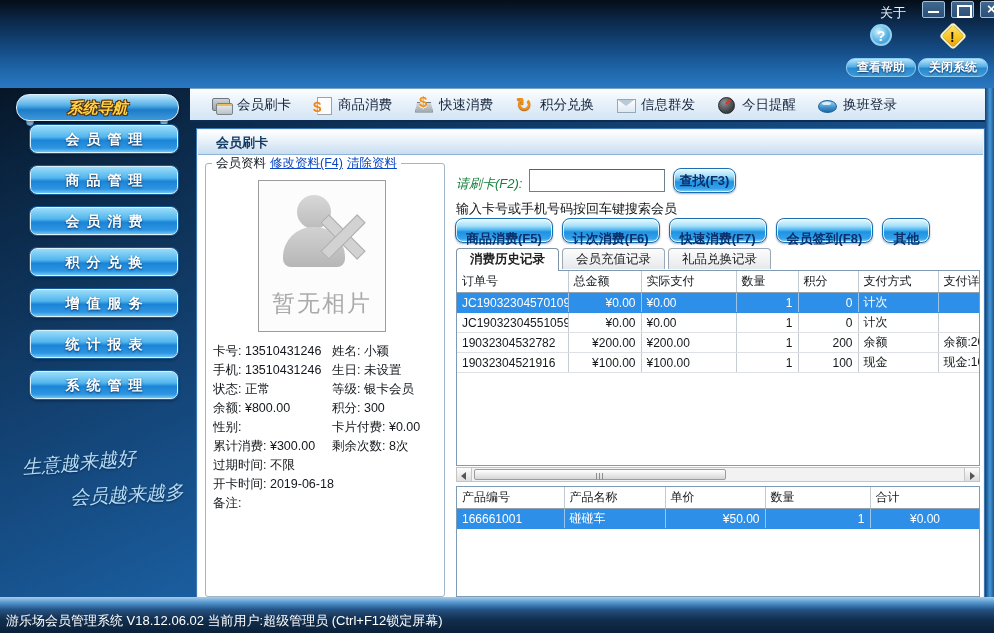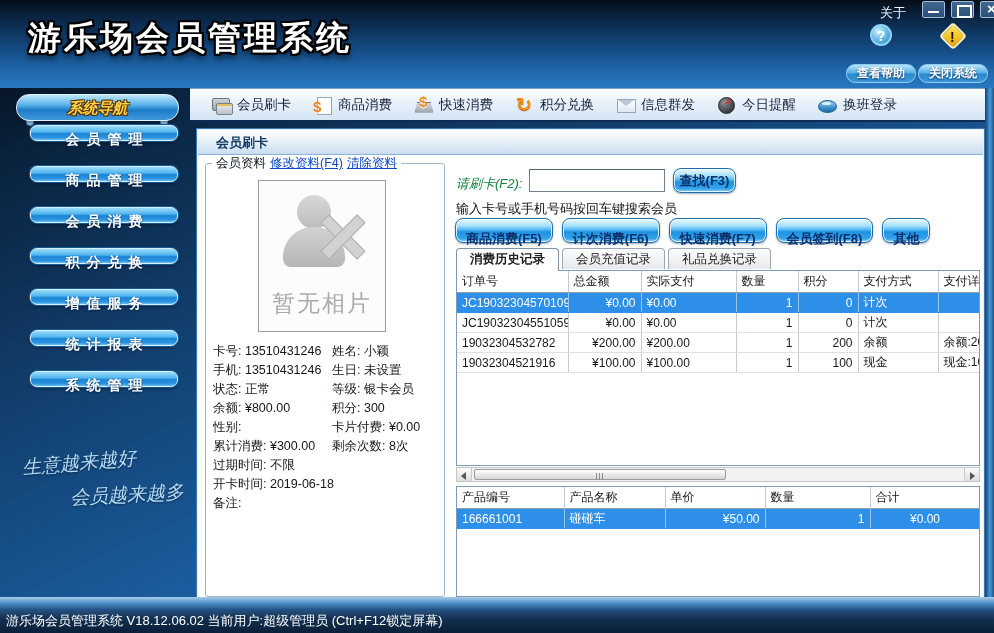--- a/index.html
+++ b/index.html
@@ -12,21 +12,21 @@
             background:linear-gradient(180deg,#050d18 0%,#0b2747 22%,#144a82 55%,#1f67ab 80%,#2a78c2 100%); }
   .app-title { position:absolute; left:28px; top:16px; font-size:33px; font-weight:900; color:#ffffff; letter-spacing:3px;
                text-shadow:2px 2px 0 #000,-2px 2px 0 #000,2px -2px 0 #000,-2px -2px 0 #000,0 2px 0 #000,0 -2px 0 #000,2px 0 0 #000,-2px 0 0 #000,0 5px 6px rgba(0,0,0,.7); }
   .about-link { position:absolute; left:880px; top:4px; color:#eef5fc; font-size:13px; cursor:default; }
   .win-ctrls { position:absolute; left:922px; top:1px; display:flex; gap:6px; }
   .win-btn { width:23px; height:17px; background:linear-gradient(180deg,#3d6globals,#30537c); background:linear-gradient(180deg,#40688f,#2c4f78); border:1px solid #9fc0dd; border-radius:2px; position:relative; }
   .win-btn.min::before { content:""; position:absolute; left:5px; right:5px; bottom:4px; height:2px; background:#fff; }
   .win-btn.max::before { content:""; position:absolute; left:5px; top:3px; width:11px; height:9px; border:2px solid #fff; }
   .win-btn.cls::before { content:"×"; position:absolute; left:0; right:0; top:-2px; text-align:center; color:#fff; font-size:15px; font-weight:bold; }
   .hdr-tool { position:absolute; width:70px; text-align:center; }
-  .hdr-tool .pill { margin-top:18px; height:19px; line-height:17px; color:#fff; font-size:12px; font-weight:bold; border-radius:9px;
+  .hdr-tool .pill { margin-top:12px; height:19px; line-height:17px; color:#fff; font-size:12px; font-weight:bold; border-radius:9px;
                     background:linear-gradient(180deg,#b9e5fb 0%,#55b0e6 45%,#2a88cc 55%,#3d9ad8 100%); border:1px solid #8ecdf2;
                     text-shadow:0 1px 2px rgba(0,20,60,.8); }
   .help-icon { width:22px; height:22px; margin:0 auto; border-radius:50%;
                background:radial-gradient(circle at 35% 30%,#cfeffc,#5db4e4 55%,#2d85c0); border:2px solid #8ed2f4;
                color:#fff; font-weight:bold; font-size:14px; line-height:20px; text-align:center; }
   .warn-icon { width:20px; height:20px; margin:2px auto 0; transform:rotate(45deg); border-radius:4px;
                background:linear-gradient(135deg,#ffe26a,#f7c31e 60%,#e89d10); border:2px solid #fdf2c0; position:relative; }
   .warn-icon span { position:absolute; left:0; right:0; top:1px; transform:rotate(-45deg); color:#201400; font-weight:900; font-size:14px; text-align:center; }
 
   
@@ -59,21 +59,21 @@
   
   .sidebar { position:absolute; left:8px; top:90px; width:180px; height:518px; }
   .nav-banner { position:absolute; left:8px; top:4px; width:163px; height:27px; border-radius:13px;
                 background:linear-gradient(180deg,#bfe7fa 0%,#58b2e8 40%,#1d7cc8 60%,#3f98da 100%);
                 border:1px solid #dff2fe; box-shadow:0 1px 3px rgba(0,10,30,.5);
                 text-align:center; line-height:26px; font-size:15px; font-weight:900; font-style:italic; color:#ffd24a;
                 text-shadow:1px 1px 0 #5a3000,-1px 1px 0 #5a3000,1px -1px 0 #5a3000,-1px -1px 0 #5a3000; }
   .hook { position:absolute; top:14px; width:8px; height:22px; border-radius:4px;
           background:linear-gradient(180deg,#f2fafe,#a9cfe9 60%,#7fb3d8); border:1px solid #5f93c0; }
   .hook.h-left { left:18px; } .hook.h-right { left:152px; }
-  .nav-btn { position:absolute; left:22px; width:148px; height:16px; border-radius:7px; cursor:pointer;
+  .nav-btn { position:absolute; left:22px; width:148px; height:28px; border-radius:7px; cursor:pointer;
              background:linear-gradient(180deg,#9adcf9 0%,#52b6ee 42%,#1b84d6 55%,#2d95e2 85%,#6fc4f2 100%);
              border:1px solid #d8f1fe; box-shadow:0 0 0 1px #155a94,0 2px 3px rgba(0,10,30,.45);
              color:#fff; font-size:14px; font-weight:bold; text-align:center; line-height:27px;
              letter-spacing:7px; text-indent:7px; text-shadow:0 1px 2px rgba(0,30,70,.85); }
   .slogan { position:absolute; font-family:"DejaVu Serif","Liberation Serif",serif; font-style:italic;
             color:#b6dcf4; font-size:19px; text-shadow:0 1px 2px rgba(0,20,50,.6); white-space:nowrap; }
   .slogan.s1 { left:14px; top:360px; transform:rotate(-5deg); }
   .slogan.s2 { left:62px; top:392px; transform:rotate(-3deg); }
 
   
@@ -148,21 +148,20 @@
   .statusbar { position:absolute; left:0; top:610px; width:994px; height:23px;
                background:linear-gradient(180deg,#27507e 0%,#122f4f 40%,#0a1f38 100%);
                color:#fff; font-size:13px; line-height:22px; padding-left:6px; }
 </style>
 </head>
 <body>
 
 <div id="app">
 
   <div class="header">
-    <div class="app-title">游乐场会员管理系统</div>
     <div class="about-link">关于</div>
     <div class="win-ctrls">
       <div class="win-btn min"></div>
       <div class="win-btn max"></div>
       <div class="win-btn cls"></div>
     </div>
     <div class="hdr-tool" style="left:846px; top:24px;">
       <div class="help-icon">?</div>
       <div class="pill">查看帮助</div>
     </div>

